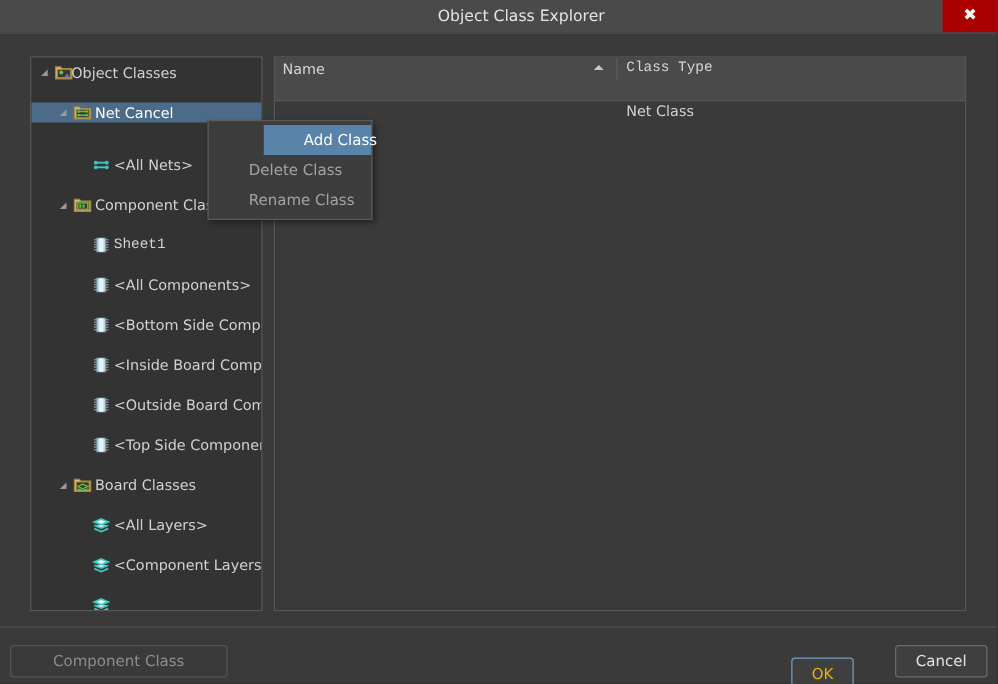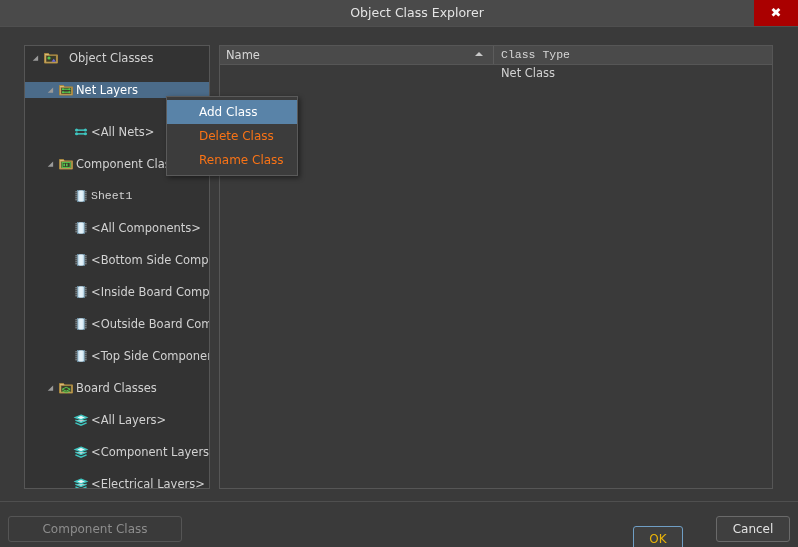--- a/index.html
+++ b/index.html
@@ -96,21 +96,21 @@
   
   .list-panel {
     position: absolute; left: 219px; top: 18px;
     width: 554px; height: 444px;
     background: #3a3a3a;
     border: 1px solid #565656;
     overflow: hidden;
   }
   .list-header {
     position: relative;
-    height: 19px;
+    height: 35px;
     background: #4a4a4a;
     border-bottom: 1px solid #565656;
   }
   .col-name {
     position: absolute; left: 0; top: 0;
     width: 274px; height: 18px;
     line-height: 18px;
     padding-left: 6px;
     color: #d6d6d6;
     font-size: 11.5px;
@@ -160,28 +160,29 @@
     background: #3c3c3c;
     border: 1px solid #5a5a5a;
     padding: 3px 0;
     z-index: 40;
     box-shadow: 2px 2px 5px rgba(0,0,0,0.45);
   }
   .ctx-item {
     height: 24px;
     line-height: 24px;
     padding-left: 32px;
-    color: #f97316;
+    color: #a3a3a3;
     font-size: 12px;
     cursor: pointer;
     white-space: nowrap;
   }
   .ctx-item.highlight {
     background: #5983a8;
     color: #ffffff;
+    margin-left: 44px;
   }
 
   
   .footer {
     position: absolute; left: 0; top: 501px;
     width: 798px; height: 46px;
     background: #3a3a3a;
     border-top: 1px solid #4f4f4f;
   }
   .btn {
@@ -235,37 +236,37 @@
           <div class="tree-row" style="top: 4px;">
             <span class="expander" style="left: 6px;">◢</span>
             <span class="ticon" style="left: 18px;">
               <svg width="16" height="16" viewBox="0 0 16 16">
                 <path d="M1.5 3.5h4l1.2 1.4h7.8v8.1h-13z" fill="#d9b978" stroke="#a8873f" stroke-width="1"></path>
                 <rect x="3" y="5.6" width="10.3" height="6.4" fill="#3b3b2a" stroke="#a8873f" stroke-width="0.7"></rect>
                 <circle cx="6" cy="8" r="1.6" fill="#55c84f"></circle>
                 <path d="M8.5 11.8l2.2-3 2.2 3z" fill="#6a6ad8"></path>
               </svg>
             </span>
-            <span class="tlabel" style="left: 44px;">Object Classes</span>
+            <span class="tlabel" style="left: 32px;">Object Classes</span>
           </div>
           <div class="tree-row selected" style="top: 20px;">
             <span class="expander" style="left: 21px;">◢</span>
             <span class="ticon" style="left: 33px;">
               <svg width="16" height="16" viewBox="0 0 16 16">
                 <path d="M1.5 3.5h4l1.2 1.4h7.8v8.1h-13z" fill="#d9b978" stroke="#a8873f" stroke-width="1"></path>
                 <rect x="3" y="5.6" width="10.3" height="6.4" fill="#3b3b2a" stroke="#a8873f" stroke-width="0.7"></rect>
                 <rect x="4" y="6.6" width="8.4" height="1.2" fill="#55c84f"></rect>
                 <rect x="4" y="9.6" width="8.4" height="1.2" fill="#55c84f"></rect>
                 <circle cx="5" cy="7.2" r="1" fill="#55c84f"></circle>
                 <circle cx="11.4" cy="7.2" r="1" fill="#55c84f"></circle>
                 <circle cx="5" cy="10.2" r="1" fill="#55c84f"></circle>
                 <circle cx="11.4" cy="10.2" r="1" fill="#55c84f"></circle>
               </svg>
             </span>
-            <span class="tlabel" style="left: 51px;">Net Layers</span>
+            <span class="tlabel" style="left: 51px;">Net Cancel</span>
           </div>
           <div class="tree-row" style="top: 36px; margin-top: 10px;">
             <span class="ticon" style="left: 48px;">
               <svg width="16" height="16" viewBox="0 0 16 16">
                 <rect x="2.4" y="5.4" width="11.2" height="1.5" fill="#3fc6c0"></rect>
                 <rect x="2.4" y="9.1" width="11.2" height="1.5" fill="#3fc6c0"></rect>
                 <circle cx="3.6" cy="6.1" r="1.5" fill="#3fc6c0"></circle>
                 <circle cx="12.4" cy="6.1" r="1.5" fill="#3fc6c0"></circle>
                 <circle cx="3.6" cy="9.8" r="1.5" fill="#3fc6c0"></circle>
                 <circle cx="12.4" cy="9.8" r="1.5" fill="#3fc6c0"></circle>
@@ -445,21 +446,20 @@
             <span class="tlabel" style="left: 66px;">&lt;Component Layers&gt;</span>
           </div>
           <div class="tree-row" style="top: 212px;">
             <span class="ticon" style="left: 48px;">
               <svg width="16" height="16" viewBox="0 0 16 16">
                 <path d="M8 3.2l5.6 2.3-5.6 2.3-5.6-2.3z" fill="#eaf6f8" stroke="#3fc6c0" stroke-width="1.4"></path>
                 <path d="M2.4 8.2l5.6 2.3 5.6-2.3" fill="#eaf6f8" stroke="#3fc6c0" stroke-width="1.4"></path>
                 <path d="M2.4 10.9l5.6 2.3 5.6-2.3" fill="none" stroke="#3fc6c0" stroke-width="1.4"></path>
               </svg>
             </span>
-            <span class="tlabel" style="left: 66px;">&lt;Electrical Layers&gt;</span>
           </div>
         </div>
     </div>
 
     <div class="list-panel">
       <div class="list-header">
         <div class="col-name">
           <span>Name</span>
           <span class="sort-arrow"></span>
         </div>

